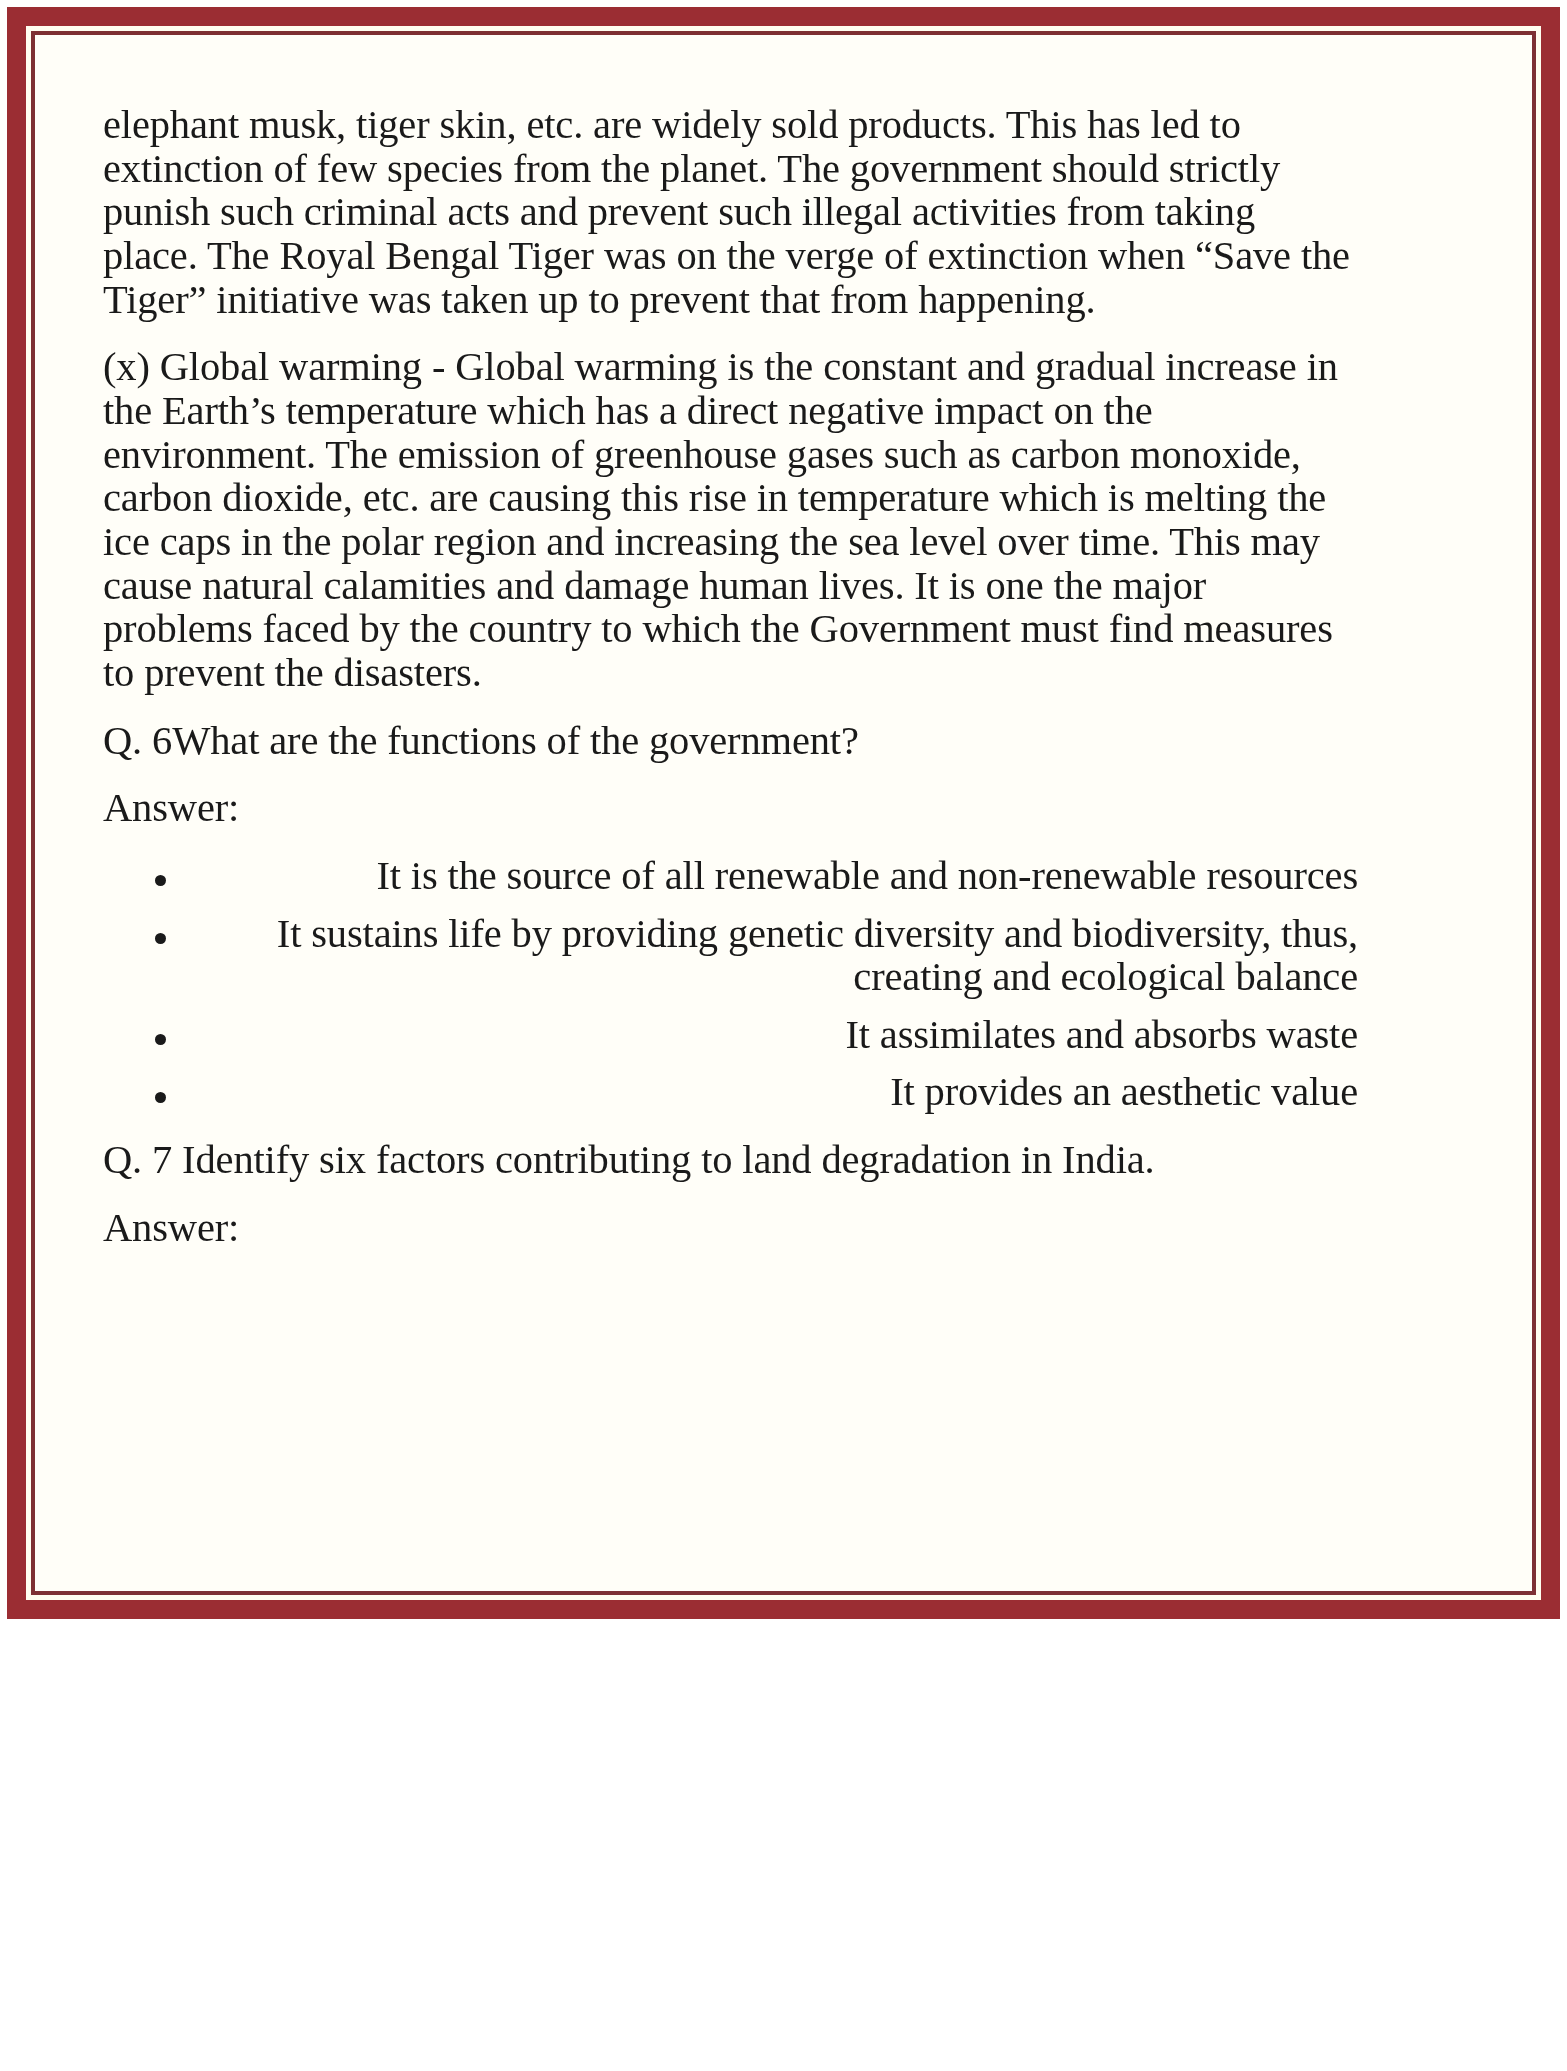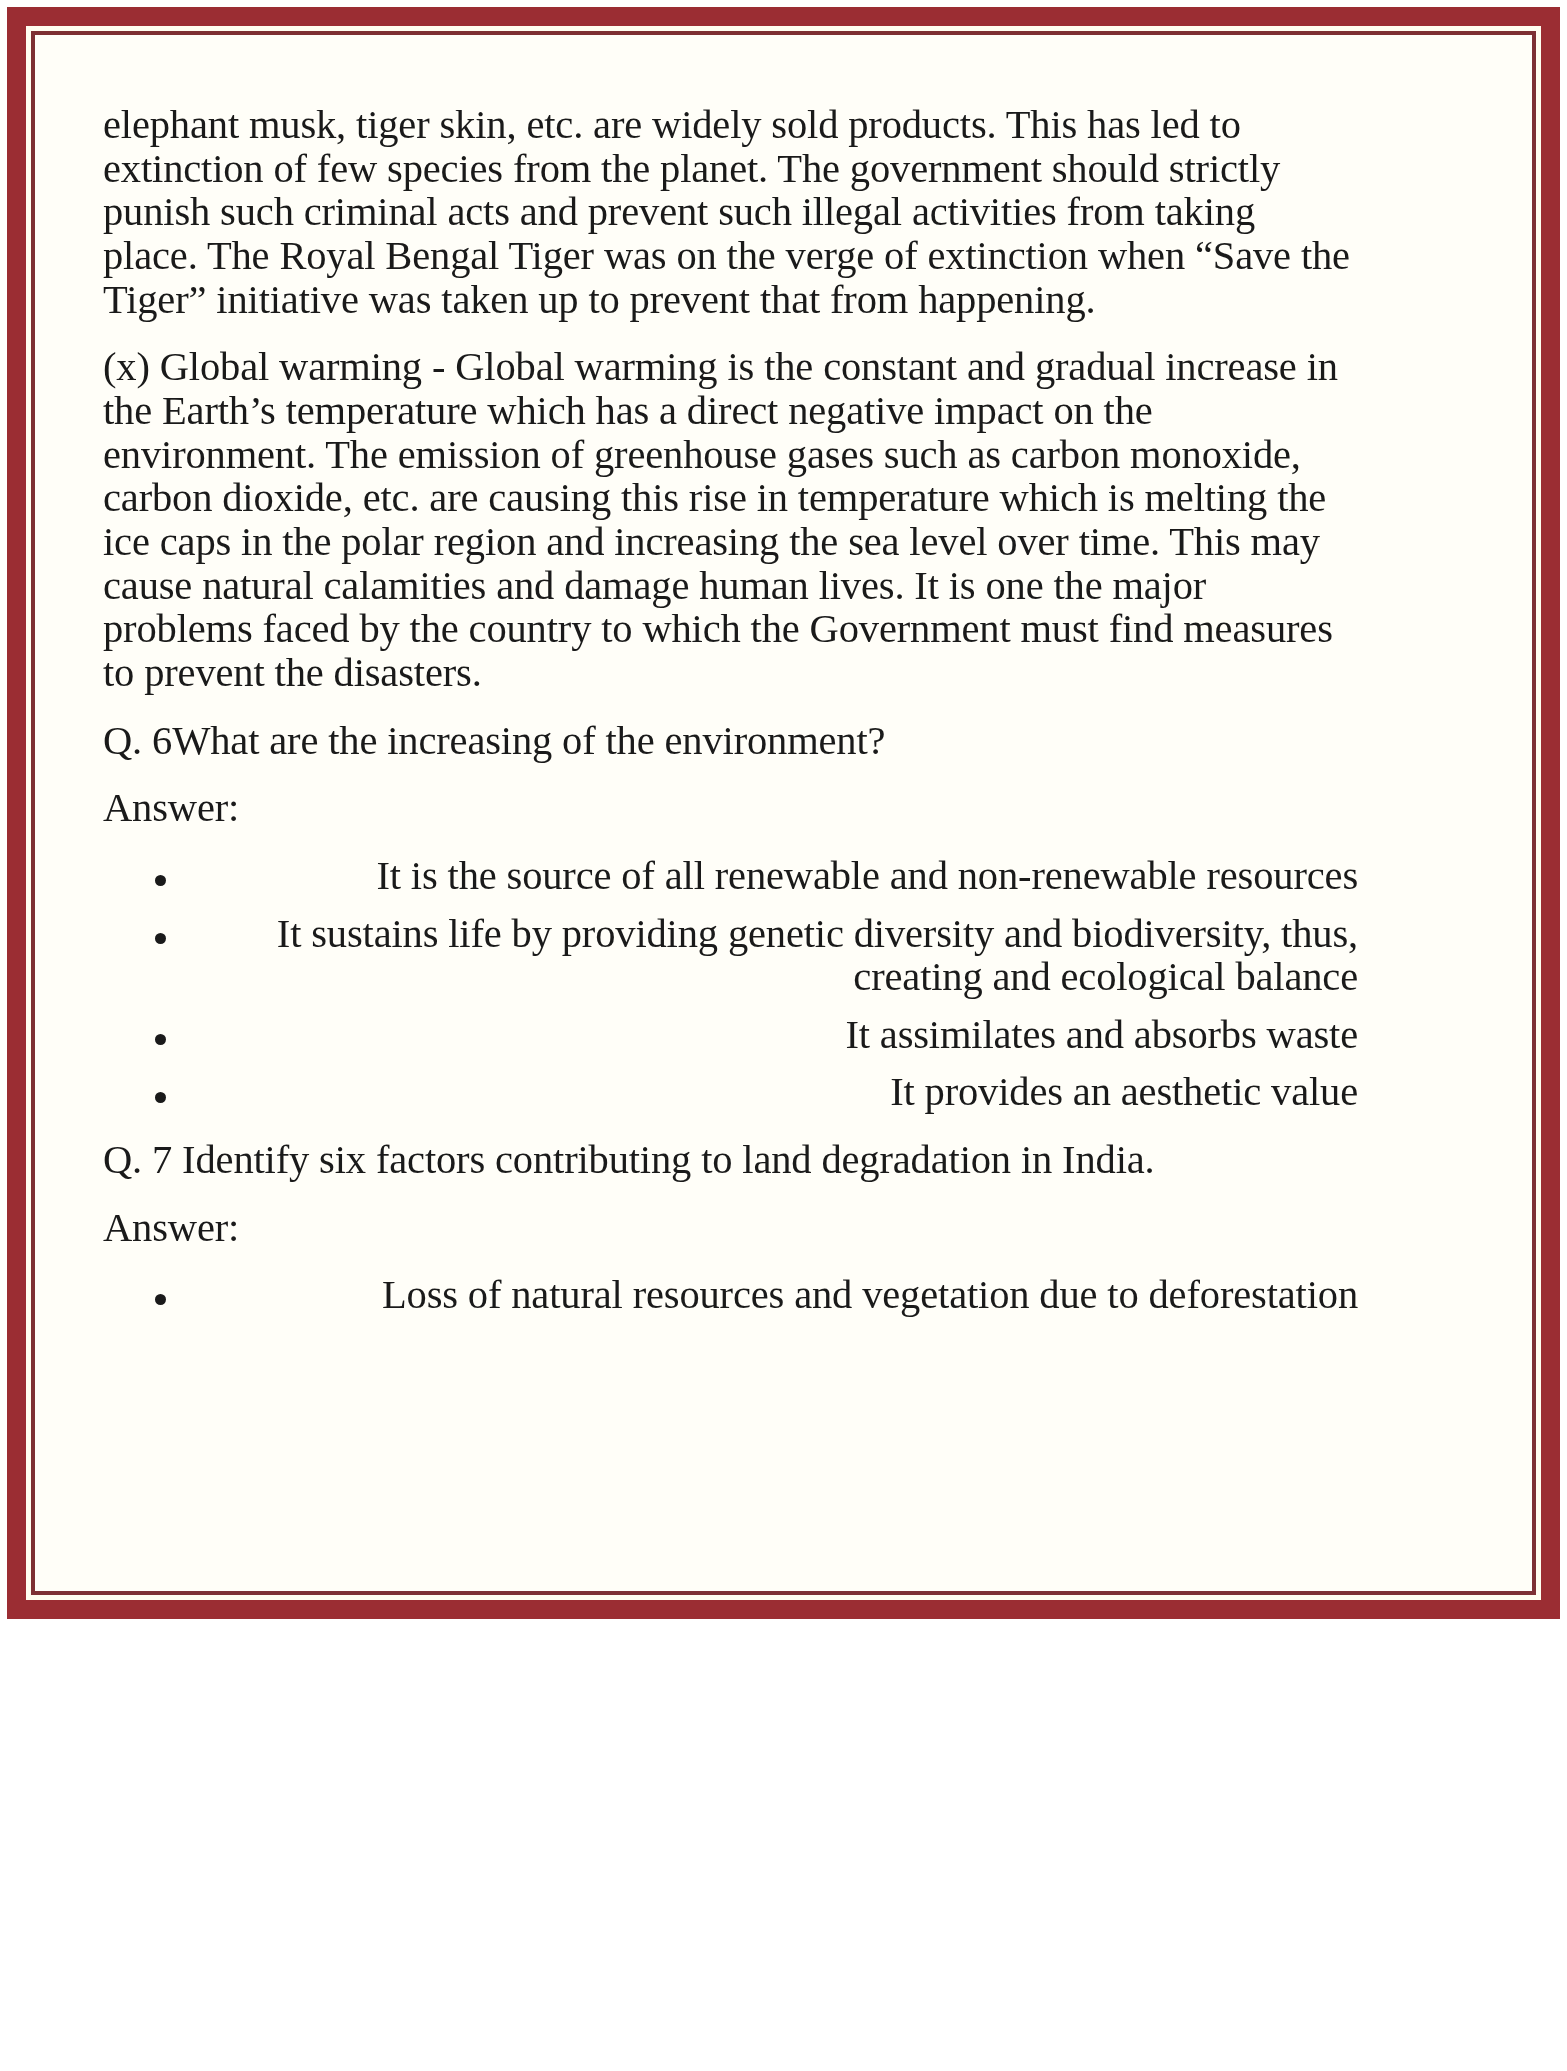--- a/index.html
+++ b/index.html
@@ -107,21 +107,21 @@
 <div id="page-frame">
   <div id="page-inner-rule">
     <div id="page-inner-rule2">
       <div id="content">
         <div id="text-column">
 
           <p class="para">elephant musk, tiger skin, etc. are widely sold products. This has led to extinction of few species from the planet. The government should strictly punish such criminal acts and prevent such illegal activities from taking place. The Royal Bengal Tiger was on the verge of extinction when “Save the Tiger” initiative was taken up to prevent that from happening.</p>
 
           <p class="para">(x) Global warming - Global warming is the constant and gradual increase in the Earth’s temperature which has a direct negative impact on the environment. The emission of greenhouse gases such as carbon monoxide, carbon dioxide, etc. are causing this rise in temperature which is melting the ice caps in the polar region and increasing the sea level over time. This may cause natural calamities and damage human lives. It is one the major problems faced by the country to which the Government must find measures to prevent the disasters.</p>
 
-          <p class="para qline">Q. 6What are the increasing of the environment?</p>
+          <p class="para qline">Q. 6What are the functions of the government?</p>
 
           <p class="para ansline">Answer:</p>
 
 
           <ul class="bullets">
             <li>
               <span class="bullet-dot"></span>
               <span>It is the source of all renewable and non-renewable resources</span>
             </li>
             <li>
@@ -136,24 +136,18 @@
               <span class="bullet-dot"></span>
               <span>It provides an aesthetic value</span>
             </li>
           </ul>
 
           <p class="para qline">Q. 7 Identify six factors contributing to land degradation in India.</p>
 
           <p class="para ansline">Answer:</p>
 
 
-          <ul class="bullets">
-            <li>
-              <span class="bullet-dot"></span>
-              <span>Loss of natural resources and vegetation due to deforestation</span>
-            </li>
-          </ul>
 
         </div>
       </div>
     </div>
   </div>
 </div>
 
 </body></html>

